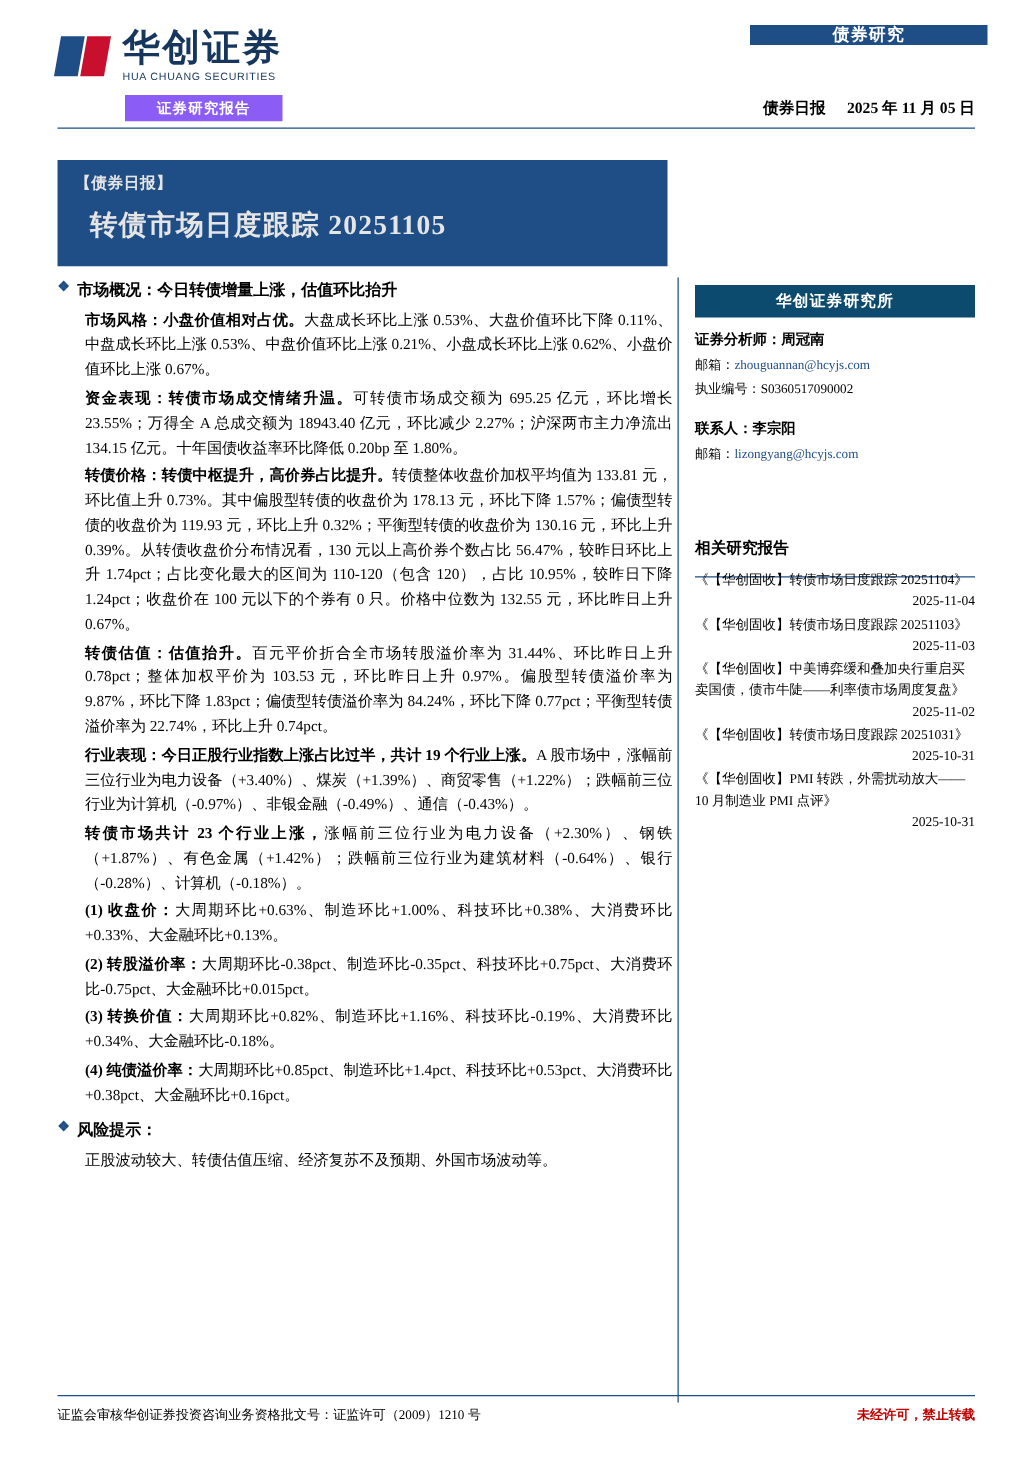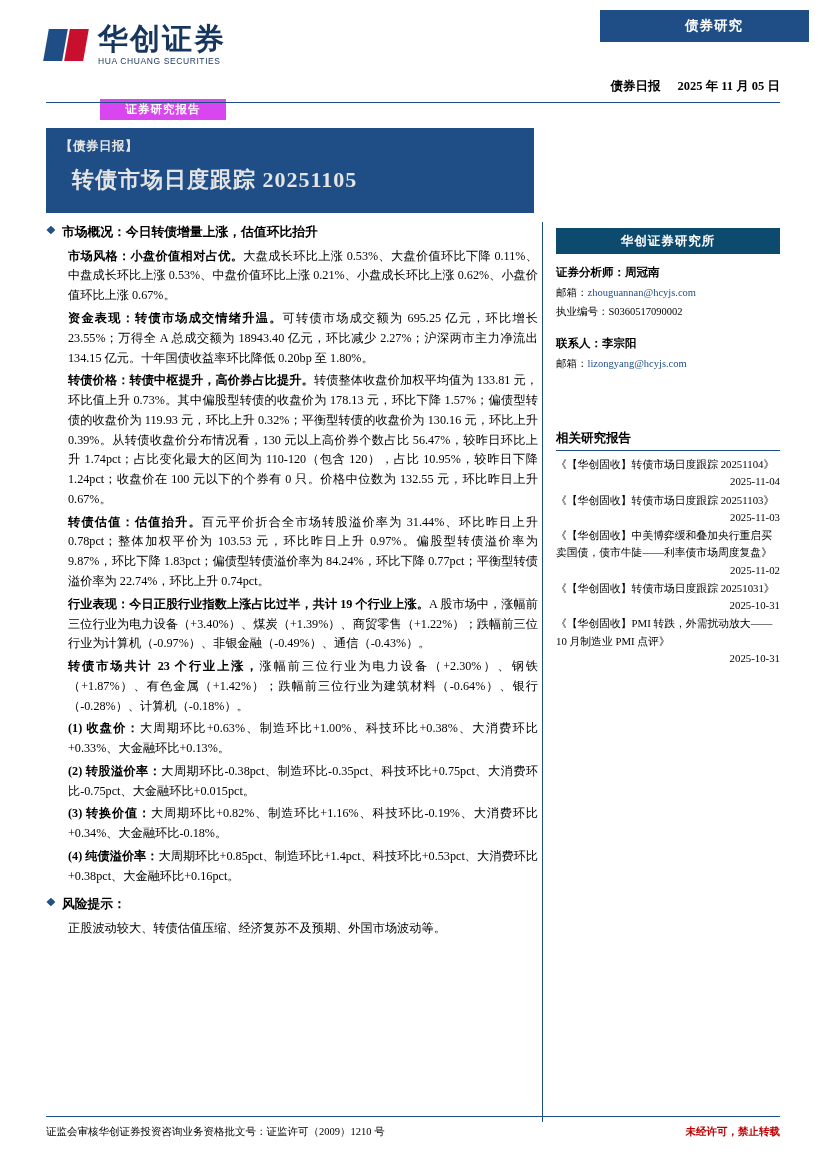--- a/index.html
+++ b/index.html
@@ -18,34 +18,33 @@
   .page {
     position: relative;
     width: 826px;
     height: 1169px;
     box-sizing: border-box;
   }
 
   
   .top-tab {
     position: absolute;
-    top: 10px;
+    top: 20px;
     left: 600px;
     width: 190px;
-    height: 32px;
+    height: 16px;
     background: #1f4e87;
     color: #ffffff;
     font-size: 13.5px;
     font-weight: bold;
     display: flex;
     align-items: center;
     justify-content: center;
     letter-spacing: 1px;
     font-family: "Liberation Sans", sans-serif;
-    padding-left: 19px;
   }
   .logo-block {
     position: absolute;
     top: 24px;
     left: 46px;
     display: flex;
     align-items: center;
   }
   .logo-mark {
     width: 44px;
@@ -83,29 +82,28 @@
     color: #17365d;
     margin-top: 3px;
     font-family: "Liberation Sans", sans-serif;
   }
   .report-tag {
     position: absolute;
     top: 76px;
     left: 100px;
     width: 126px;
     height: 21px;
-    background: #d946ef;
+    background: #8b5cf6;
     color: #ffffff;
     font-size: 11.5px;
     font-weight: bold;
     display: flex;
     align-items: center;
     justify-content: center;
     letter-spacing: 1px;
-    margin-top: 23px;
   }
   .header-right {
     position: absolute;
     top: 78px;
     right: 46px;
     font-size: 12.5px;
     font-weight: bold;
     color: #000;
   }
   .header-right span { margin-left: 14px; font-weight: bold; }
@@ -209,21 +207,21 @@
   }
   .rc-link { color: #1f4e87; }
   #rc-related-head {
     position: absolute;
     left: 556px;
     top: 430px;
     width: 224px;
     font-size: 12.5px;
     font-weight: bold;
     border-bottom: 1.2px solid #1f4e87;
-    padding-bottom: 3px;
+    padding-bottom: 14px;
   }
   #rc-related-list {
     position: absolute;
     left: 556px;
     top: 456px;
     width: 224px;
     font-size: 10.8px;
     line-height: 1.6;
   }
   .rel-item { margin-bottom: 1px; }

